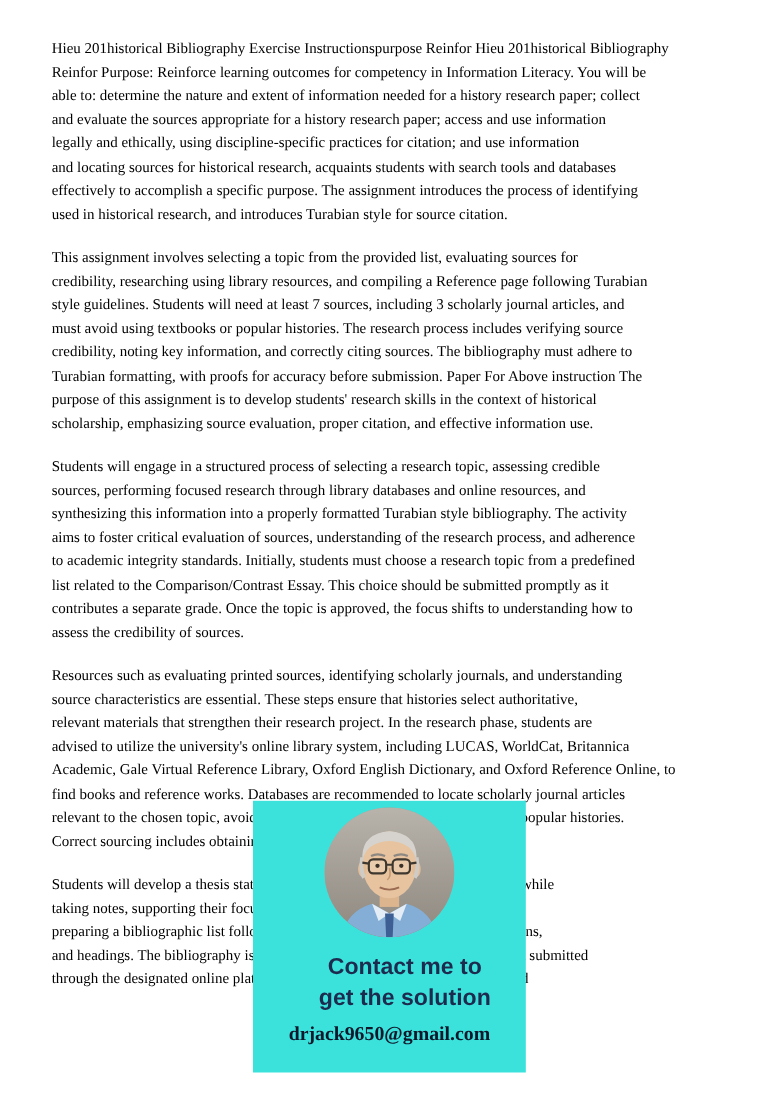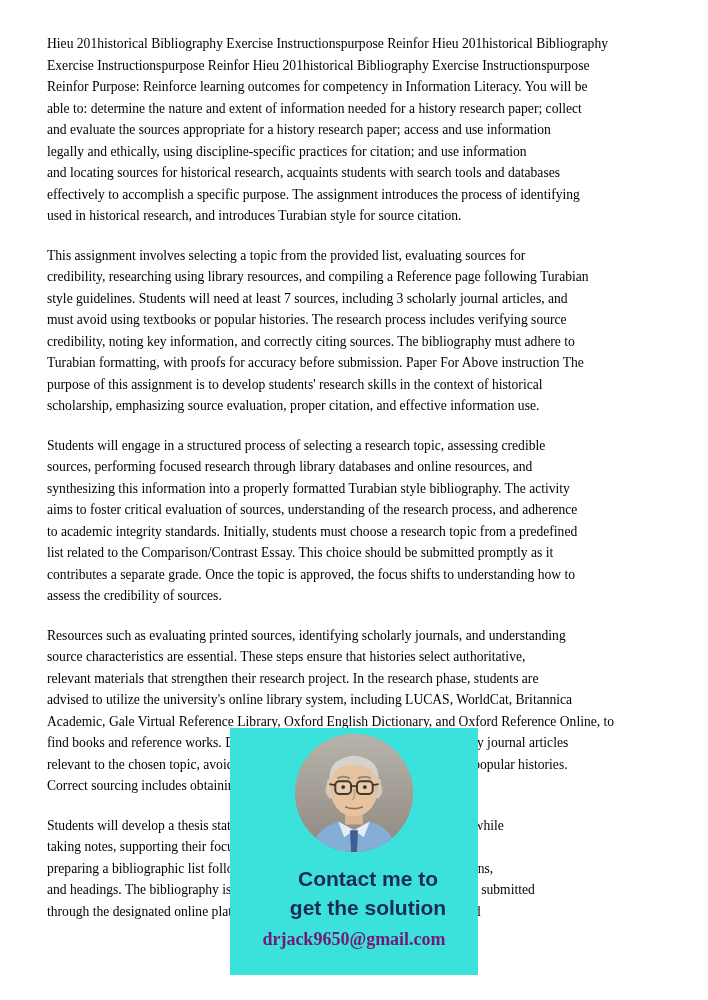--- a/index.html
+++ b/index.html
@@ -49,33 +49,32 @@
     font-size: 21px;
     line-height: 29px;
     color: #1c2b4e;
     padding-left: 28px;
   }
   .ov-email {
     margin-top: 7px;
     font-family: "Liberation Serif", serif;
     font-weight: bold;
     font-size: 18px;
-    color: #701a75;
+    color: #0f172a;
   }
 </style>
 </head>
 <body>
 
 <div class="page">
 
   <div class="doc">
 
     <div class="para">
       <div class="line">Hieu 201historical Bibliography Exercise Instructionspurpose Reinfor Hieu 201historical Bibliography</div>
-      <div class="line">Exercise Instructionspurpose Reinfor Hieu 201historical Bibliography Exercise Instructionspurpose</div>
       <div class="line">Reinfor Purpose: Reinforce learning outcomes for competency in Information Literacy. You will be</div>
       <div class="line">able to: determine the nature and extent of information needed for a history research paper; collect</div>
       <div class="line">and evaluate the sources appropriate for a history research paper; access and use information</div>
       <div class="line">legally and ethically, using discipline-specific practices for citation; and use information</div>
       <div class="line">and locating sources for historical research, acquaints students with search tools and databases</div>
       <div class="line">effectively to accomplish a specific purpose. The assignment introduces the process of identifying</div>
       <div class="line">used in historical research, and introduces Turabian style for source citation.</div>
     </div>
 
     <div class="para">

